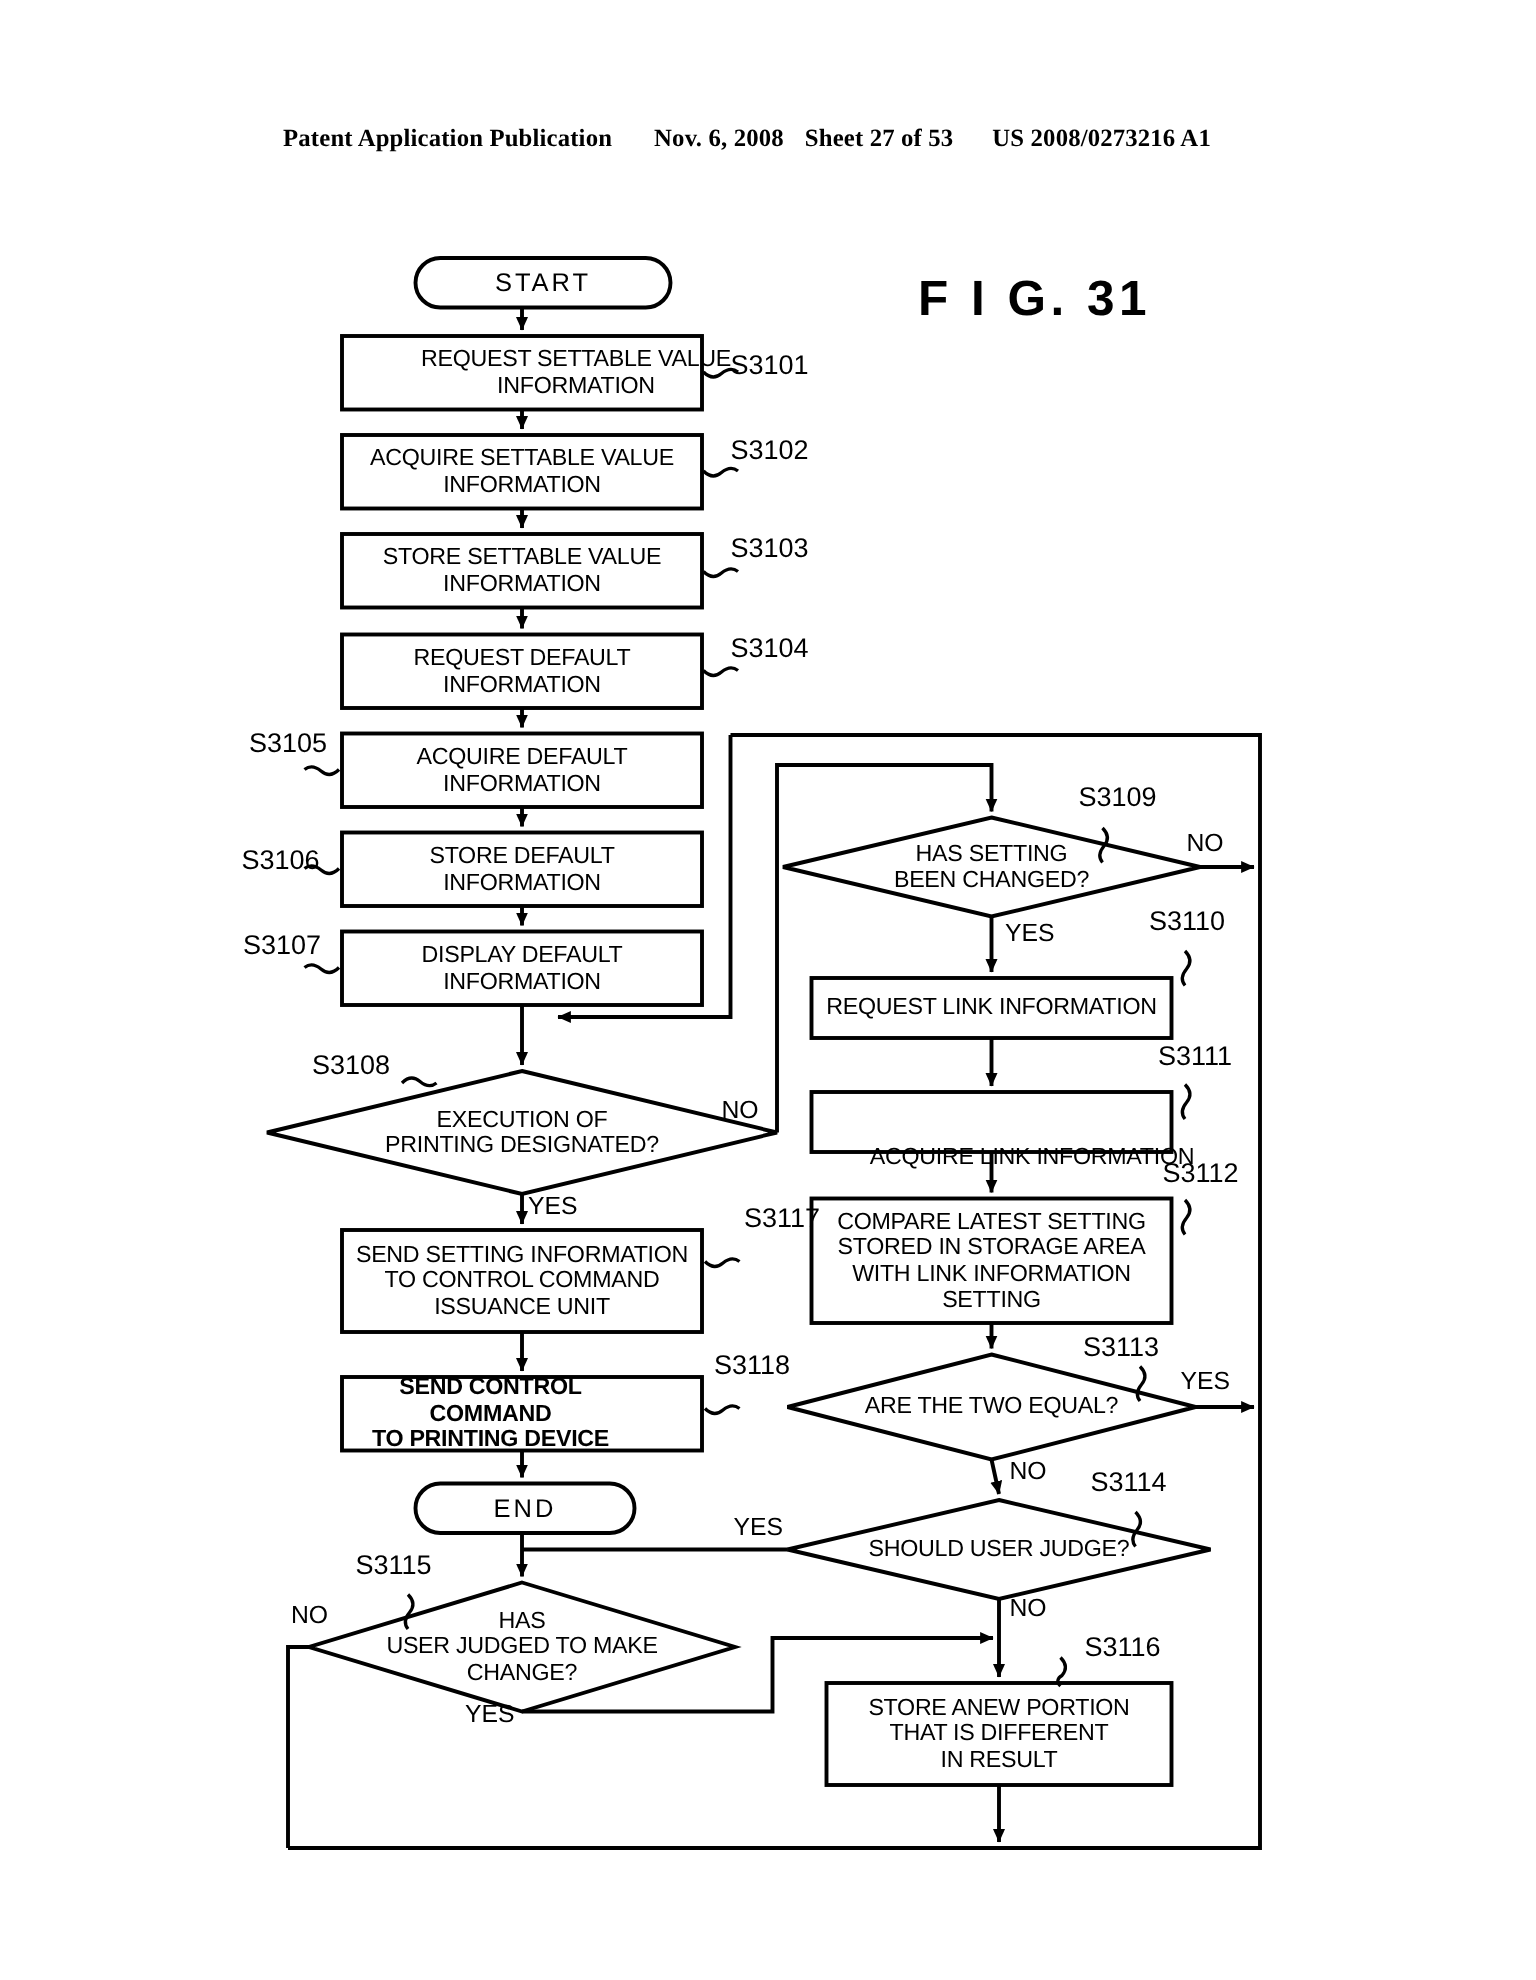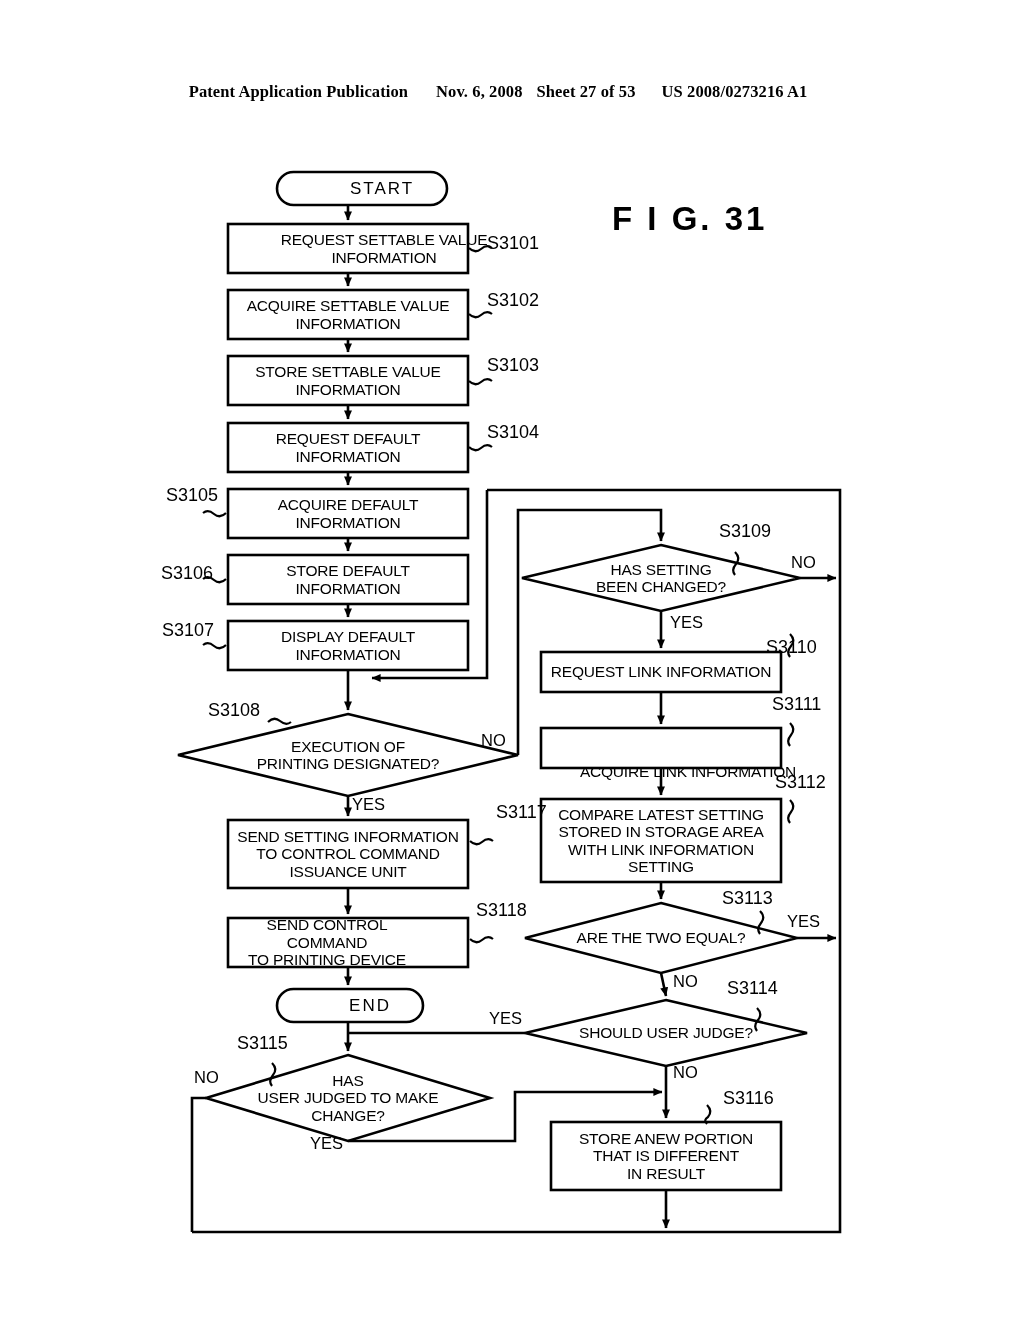--- a/index.html
+++ b/index.html
@@ -19,35 +19,34 @@
   #pub-header span{display:inline-block;}
   .hgap-a{width:28px;}
   .hgap-b{width:14px;}
   .hgap-c{width:26px;}
 
   
   #fig-title{
     position:absolute;left:612px;top:180px;
     font-size:33px;font-weight:bold;letter-spacing:3px;
     font-family:"Liberation Sans","DejaVu Sans",sans-serif;
-    margin-top:20px;
   }
 
   
   #chart-svg{position:absolute;left:0;top:0;width:1024px;height:1320px;}
 
   
   .node-label{
     position:absolute;display:flex;align-items:center;justify-content:center;
     text-align:center;line-height:1.12;
     font-size:15.5px;letter-spacing:-0.2px;
     font-family:"Liberation Sans","DejaVu Sans",sans-serif;
     pointer-events:none;white-space:pre-line;
   }
-  .term-label{font-size:17px;letter-spacing:2px;margin-left:20px;}
+  .term-label{font-size:17px;letter-spacing:2px;}
   .step-id{
     position:absolute;font-size:18px;letter-spacing:0px;
     font-family:"Liberation Sans","DejaVu Sans",sans-serif;
     white-space:nowrap;
   }
   .branch-label{
     position:absolute;font-size:16.5px;
     font-family:"Liberation Sans","DejaVu Sans",sans-serif;
     white-space:nowrap;
   }
@@ -173,21 +172,21 @@
 INFORMATION</div>
 <div class="node-label" style="left:228px;top:555px;width:240px;height:49px;">STORE DEFAULT
 INFORMATION</div>
 <div class="node-label" style="left:228px;top:621px;width:240px;height:49px;">DISPLAY DEFAULT
 INFORMATION</div>
 <div class="node-label" style="left:218px;top:731px;width:260px;height:48px;">EXECUTION OF
 PRINTING DESIGNATED?</div>
 <div class="node-label" style="left:228px;top:820px;width:240px;height:68px;">SEND SETTING INFORMATION
 TO CONTROL COMMAND
 ISSUANCE UNIT</div>
-<div class="node-label" style="left:228px;top:918px;width:198px;height:49px;">SEND CONTROL COMMAND
+<div class="node-label" style="left:228px;top:918px;width:198px;height:49px;font-weight:bold;">SEND CONTROL COMMAND
 TO PRINTING DEVICE</div>
 <div class="node-label term-label" style="left:277px;top:989px;width:146px;height:33px;">END</div>
 <div class="node-label" style="left:226px;top:1063px;width:244px;height:70px;">HAS
 USER JUDGED TO MAKE
 CHANGE?</div>
 <div class="node-label" style="left:561px;top:555px;width:200px;height:46px;">HAS SETTING
 BEEN CHANGED?</div>
 <div class="node-label" style="left:541px;top:652px;width:240px;height:40px;">REQUEST LINK INFORMATION</div>
 <div class="node-label" style="left:568px;top:728px;width:240px;height:40px;margin-top:24px;">ACQUIRE LINK INFORMATION</div>
 <div class="node-label" style="left:541px;top:799px;width:240px;height:83px;">COMPARE LATEST SETTING
@@ -205,21 +204,21 @@
 <div class="step-id" style="left:487px;top:355px;text-align:center;">S3103</div>
 <div class="step-id" style="left:487px;top:422px;">S3104</div>
 <div class="step-id" style="left:166px;top:485px;">S3105</div>
 <div class="step-id" style="left:161px;top:563px;">S3106</div>
 <div class="step-id" style="left:162px;top:620px;">S3107</div>
 <div class="step-id" style="left:208px;top:700px;">S3108</div>
 <div class="step-id" style="left:496px;top:802px;">S3117</div>
 <div class="step-id" style="left:476px;top:900px;">S3118</div>
 <div class="step-id" style="left:237px;top:1033px;">S3115</div>
 <div class="step-id" style="left:719px;top:521px;">S3109</div>
-<div class="step-id" style="left:766px;top:604px;margin-top:33px;">S3110</div>
+<div class="step-id" style="left:766px;top:604px;">S3110</div>
 <div class="step-id" style="left:772px;top:694px;text-align:right;">S3111</div>
 <div class="step-id" style="left:775px;top:772px;">S3112</div>
 <div class="step-id" style="left:722px;top:888px;">S3113</div>
 <div class="step-id" style="left:727px;top:978px;">S3114</div>
 <div class="step-id" style="left:723px;top:1088px;">S3116</div>
 
 <div class="branch-label" style="left:481px;top:731px;">NO</div>
 <div class="branch-label" style="left:352px;top:795px;">YES</div>
 <div class="branch-label" style="left:791px;top:553px;">NO</div>
 <div class="branch-label" style="left:670px;top:613px;">YES</div>

